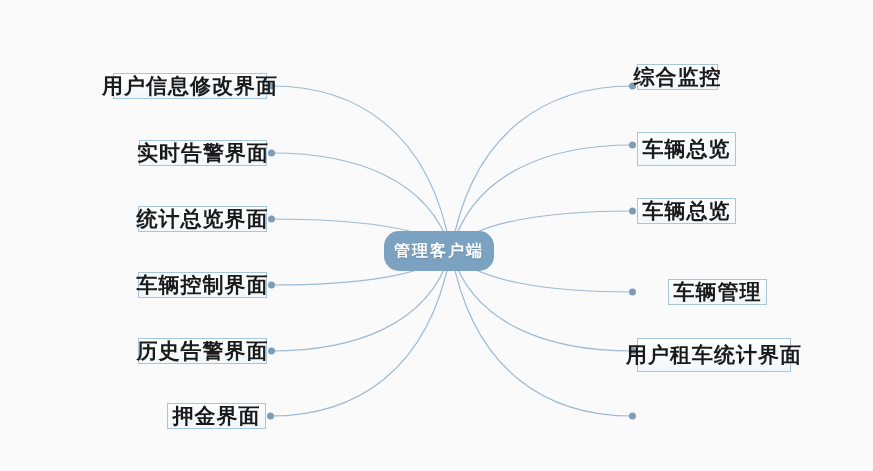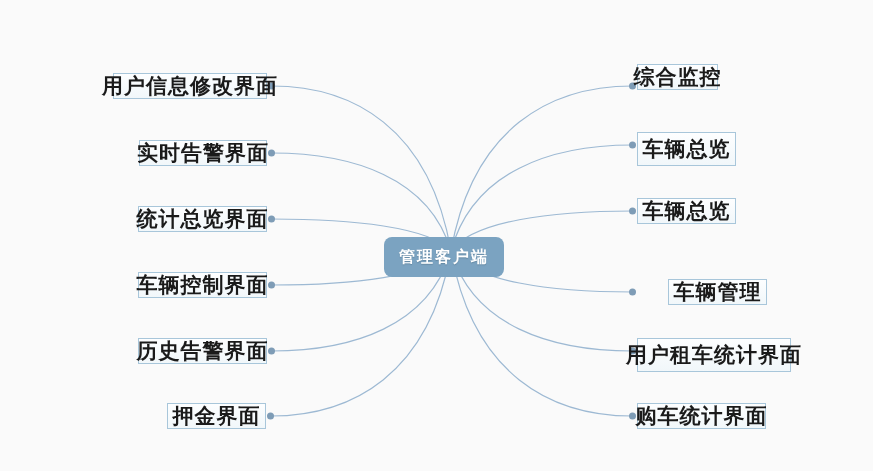--- a/index.html
+++ b/index.html
@@ -82,16 +82,15 @@
   <div class="node" style="left: 139px; top: 140px; width: 128px; height: 26px;">实时告警界面</div>
   <div class="node" style="left: 138px; top: 272px; width: 129px; height: 26px;">车辆控制界面</div>
   <div class="node" style="left: 138px; top: 338px; width: 129px; height: 26px;">历史告警界面</div>
   <div class="node" style="left: 167px; top: 403px; width: 99px; height: 26px;">押金界面</div>
 
   <div class="node" style="left: 637px; top: 64px; width: 81px; height: 26px;">综合监控</div>
   <div class="node" style="left: 637px; top: 132px; width: 99px; height: 34px;">车辆总览</div>
   <div class="node" style="left: 637px; top: 198px; width: 99px; height: 26px;">车辆总览</div>
   <div class="node" style="left: 668px; top: 279px; width: 99px; height: 26px;">车辆管理</div>
   <div class="node" style="left: 637px; top: 338px; width: 154px; height: 34px;">用户租车统计界面</div>
-  <div class="node" style="left: 637px; top: 403px; width: 129px; height: 26px;">购车统计界面</div>
 
-  <div class="node center" style="left: 384px; top: 237px; width: 120px; height: 40px;">管理客户端</div>
+  <div class="node center" style="left: 384px; top: 231px; width: 110px; height: 40px; border-radius: 15px;">管理客户端</div>
 </div>
 
 </body></html>

